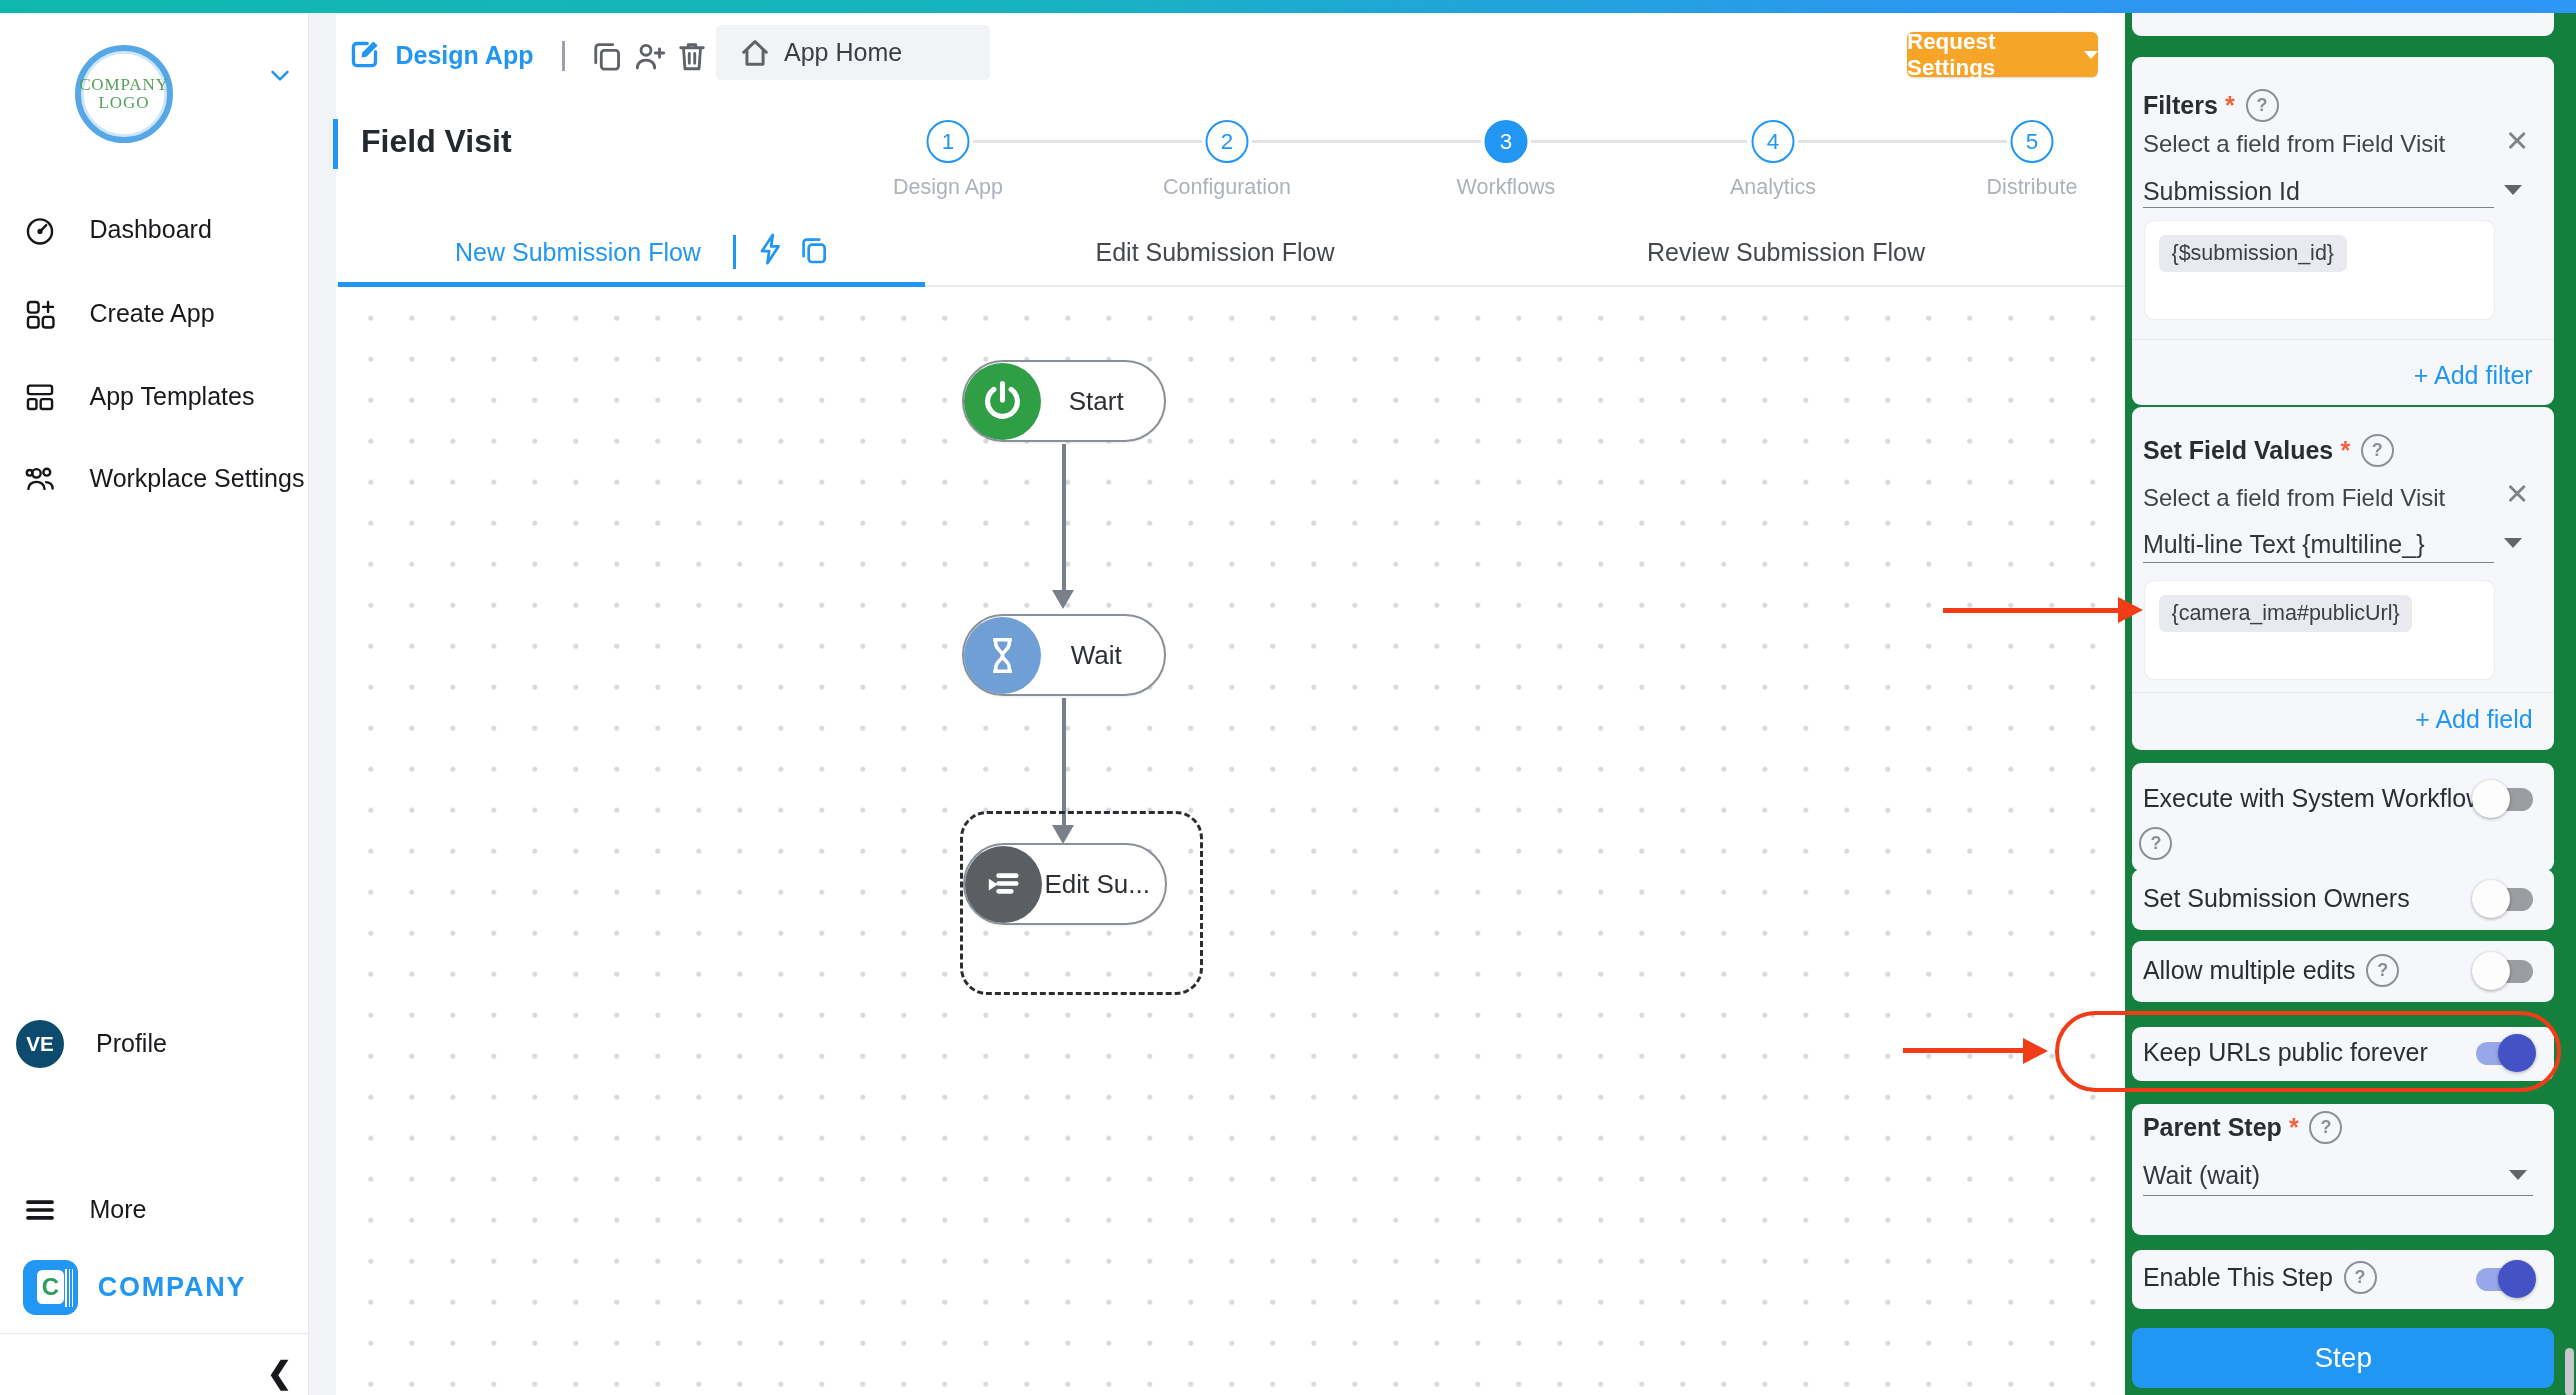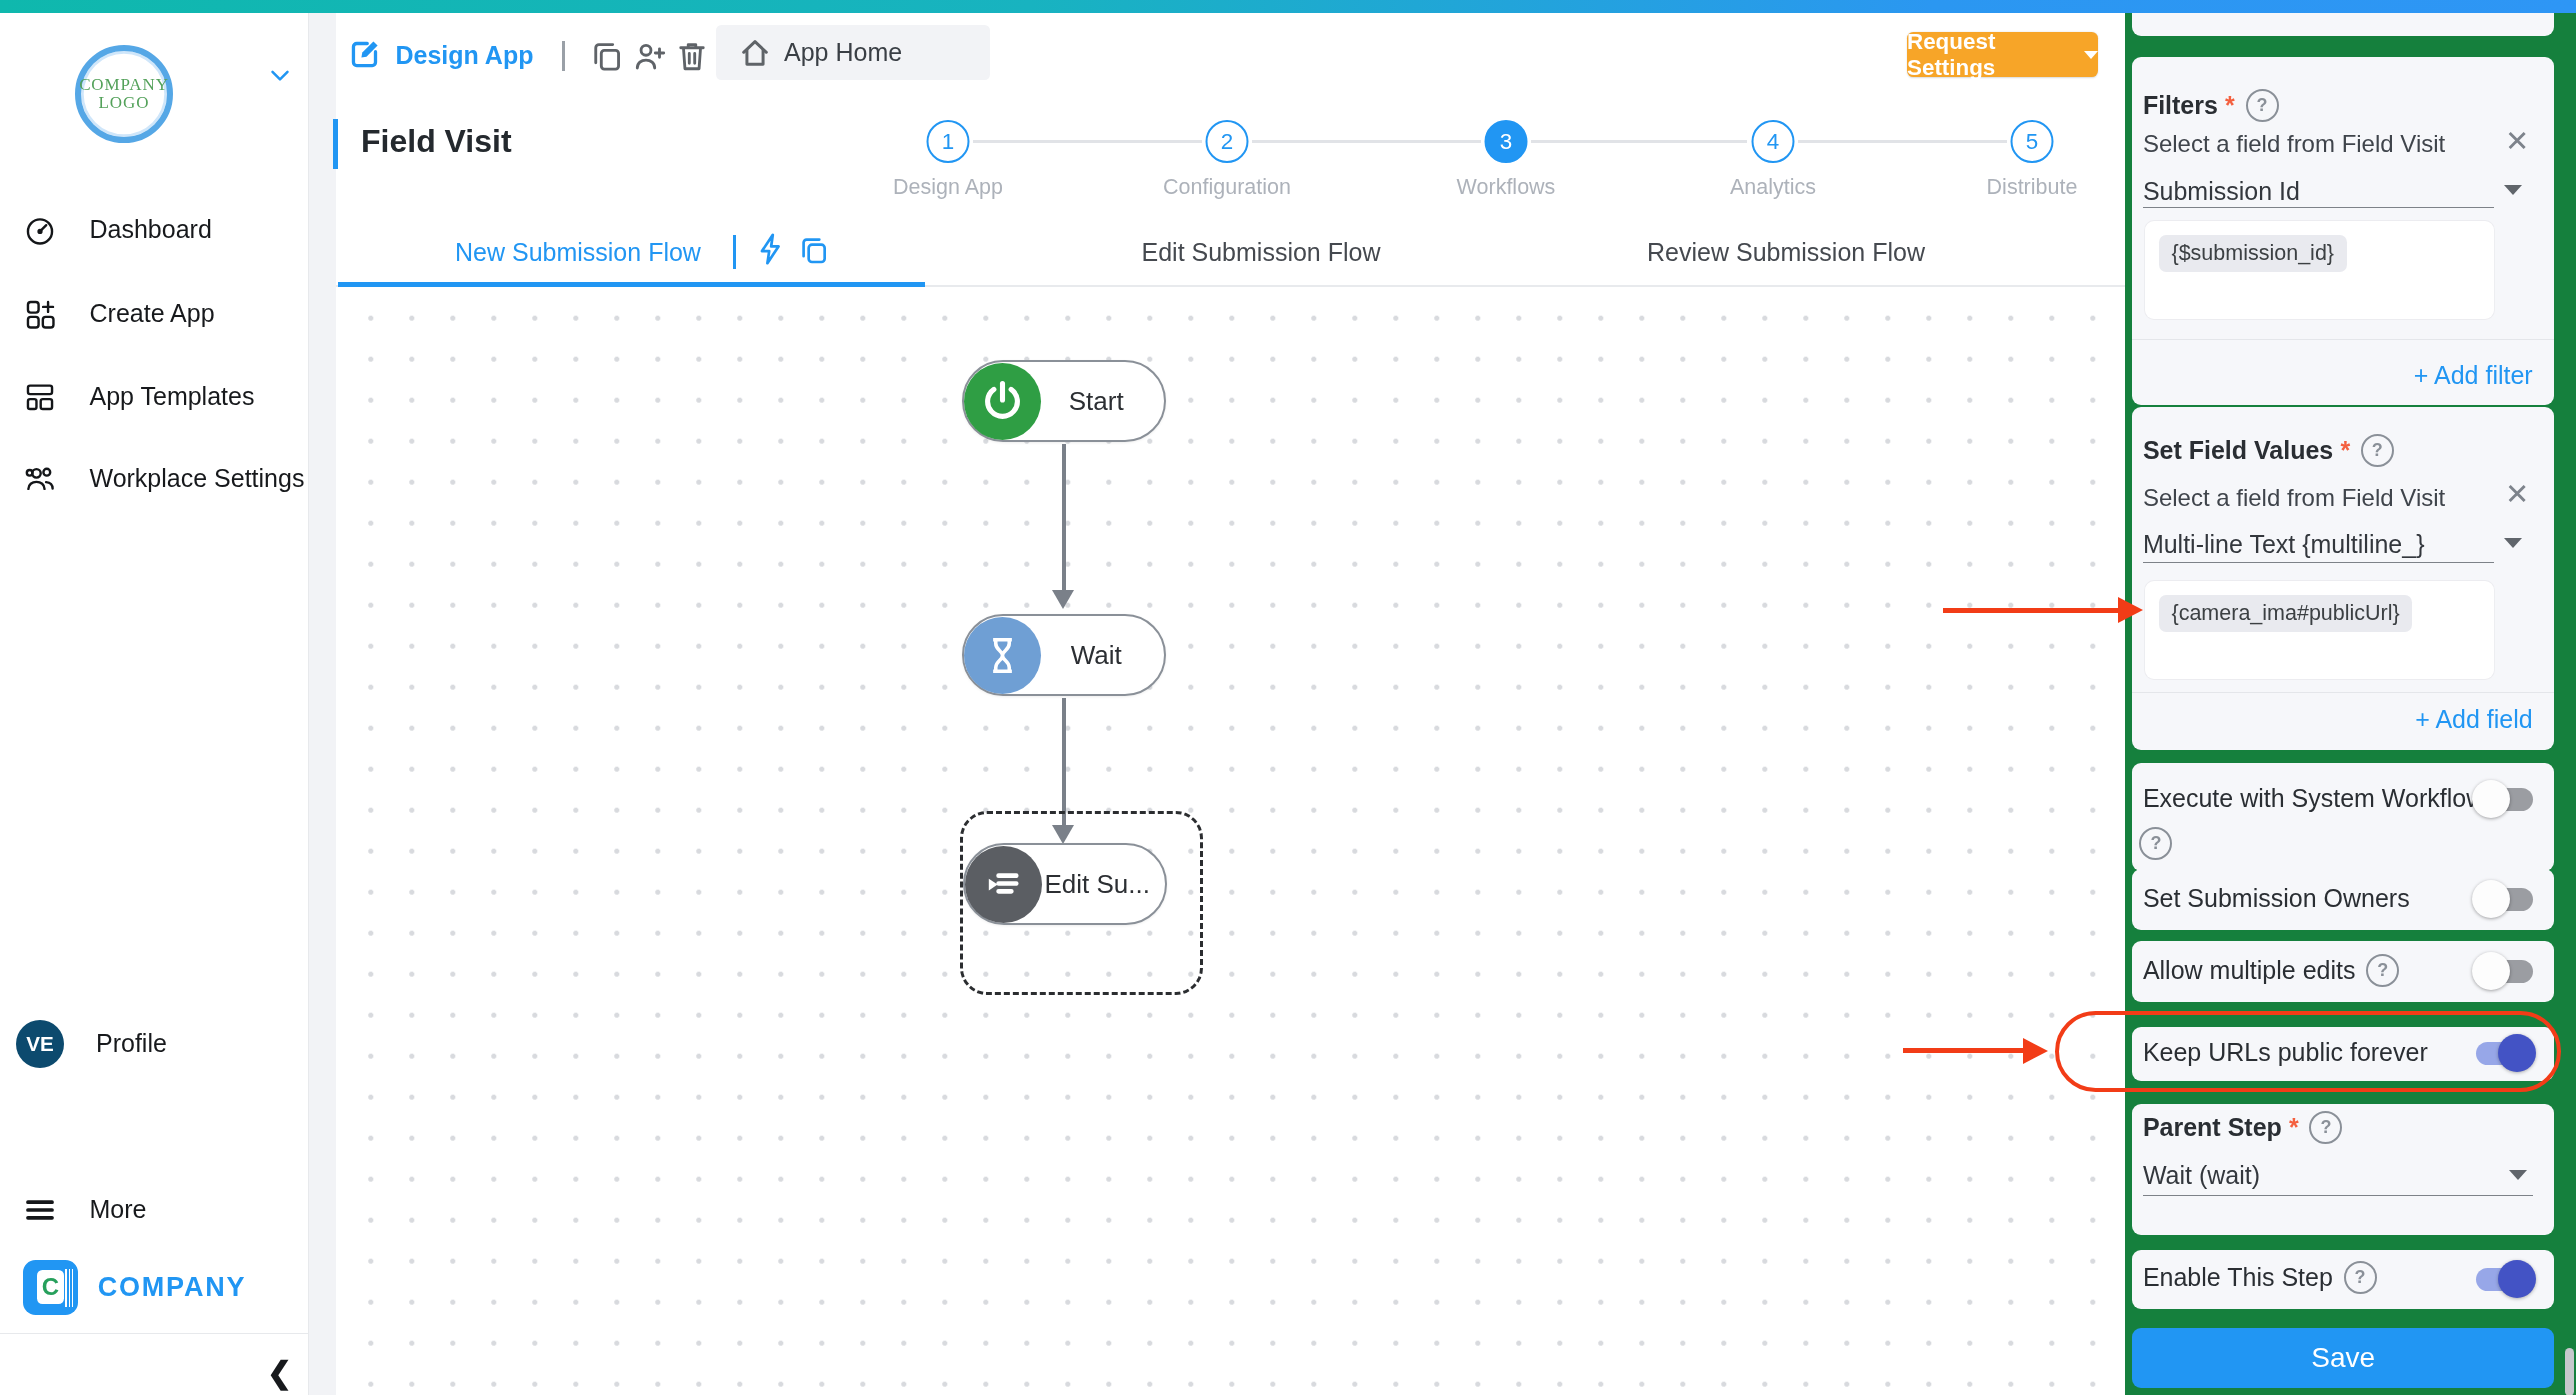--- a/index.html
+++ b/index.html
@@ -234,21 +234,21 @@
     <svg width="36" height="36" viewBox="0 0 24 24">
         <path d="M13.2 2.5L6 13.4h4.8L9.6 21.5l7.4-11.2h-4.9l1.1-7.8z" fill="none" stroke="#2196f3" stroke-width="1.8" stroke-linejoin="round"></path>
       </svg>
   </div>
   <div class="abs" style="left:798px;top:234px;">
     <svg class="icb" width="32" height="32" viewBox="0 0 24 24">
         <rect x="8" y="8" width="12" height="13" rx="2.5"></rect>
         <path d="M16 4.2H6.4a2.2 2.2 0 0 0-2.2 2.2V16.6"></path>
       </svg>
   </div>
-  <div class="abs tab" style="left:1215px;top:238px;transform:translateX(-50%);margin-left:46px;">Edit Submission Flow</div>
+  <div class="abs tab" style="left:1215px;top:238px;transform:translateX(-50%);">Edit Submission Flow</div>
   <div class="abs tab" style="left:1786px;top:238px;transform:translateX(-50%);">Review Submission Flow</div>
   <div class="abs tab-border"></div>
   <div class="abs tab-underline"></div>
 
   <div class="abs" id="canvas"></div>
 
   <div class="abs pill" style="left:962px;top:360px;">
     <span class="ncircle" style="background:#2f9e44;">
       <svg width="47" height="47" viewBox="0 0 24 24" style="stroke:#fff;fill:none;stroke-width:2.6;stroke-linecap:round;">
           <path d="M7.6 5.8a7.6 7.6 0 1 0 8.8 0"></path>
@@ -369,21 +369,21 @@
     <div class="pcard" style="top:1237px;height:59px;">
       <div class="flex" style="position:absolute;left:10.7px;top:11.6px;">
         <span class="togglelabel">Enable This Step</span>
         <span class="help">?</span>
       </div>
       <div class="toggle on" style="right:21.5px;top:18px;">
           <span class="knob"></span>
         </div>
     </div>
 
-    <button class="savebtn">Save</button>
+    <button class="savebtn">Step</button>
 
     <div class="abs" style="left:440px;top:1335px;width:9px;height:48px;background:#c6c8cc;border-radius:4.5px;"></div>
   </div>
 
   <div class="annline" style="left:1943px;top:608px;width:177px;"></div>
   <div class="annhead" style="left:2118px;top:597px;"></div>
   <div class="annline" style="left:1903px;top:1048px;width:122px;"></div>
   <div class="annhead" style="left:2023px;top:1038px;"></div>
   <div class="annbox"></div>
 

